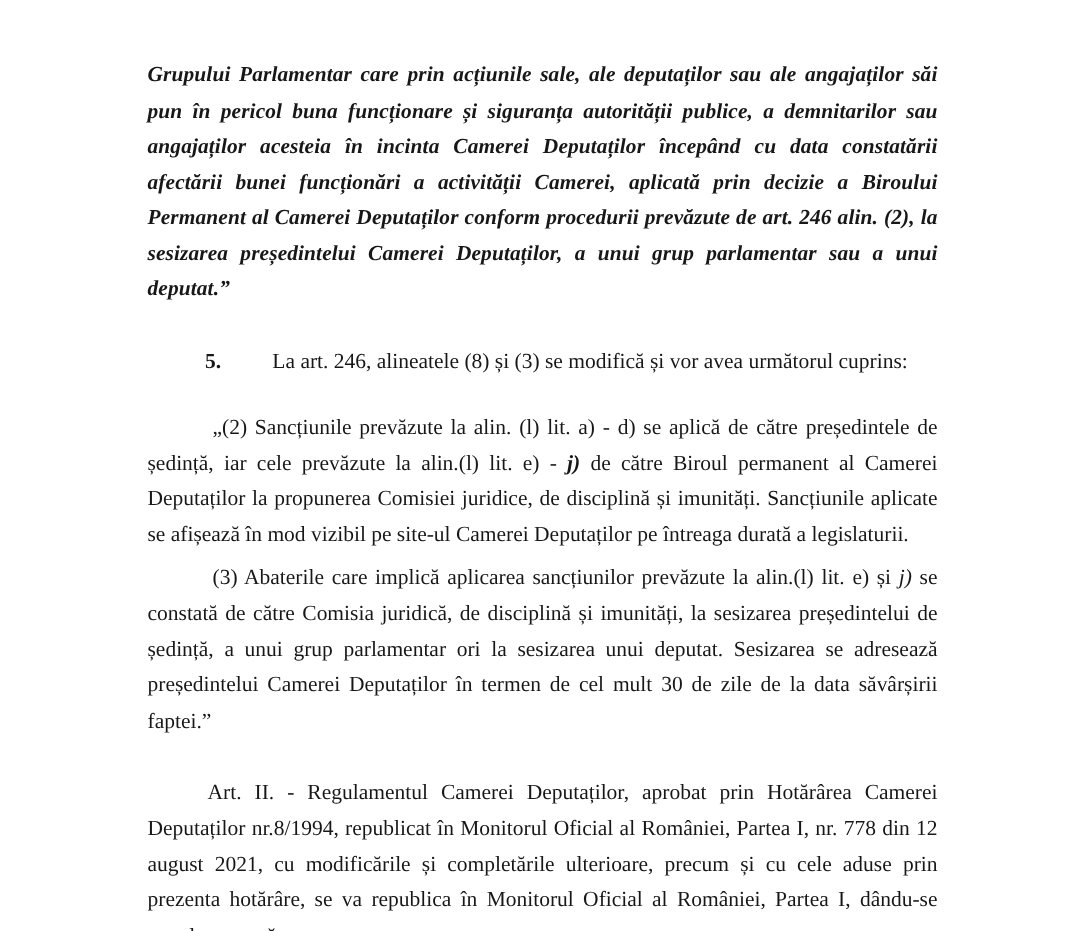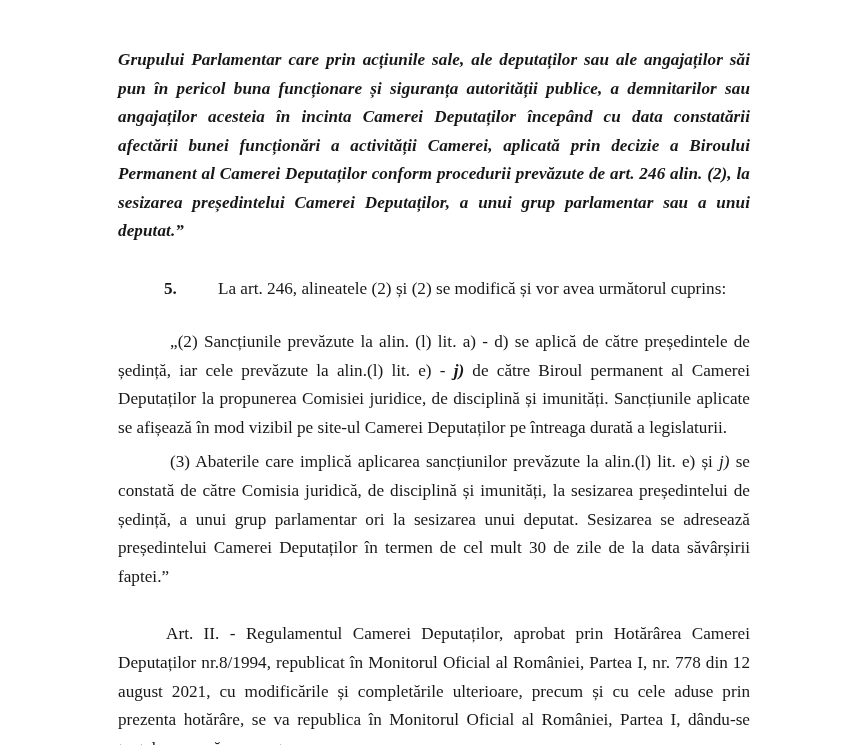--- a/index.html
+++ b/index.html
@@ -87,21 +87,21 @@
 </head>
 <body>
 
 <div class="page">
   <div class="text-column">
 
     <p class="para block-quote-bold">Grupului Parlamentar care  prin acțiunile sale, ale deputaților sau ale angajaților săi pun în pericol buna funcționare și siguranța autorității publice, a demnitarilor sau angajaților acesteia în incinta Camerei Deputaților începând cu data constatării afectării  bunei funcționări a activității Camerei, aplicată prin decizie a Biroului Permanent al Camerei Deputaților conform procedurii prevăzute de art. 246 alin. (2), la sesizarea președintelui Camerei Deputaților, a unui grup parlamentar sau a unui deputat.”</p>
 
     <div class="gap-lg"></div>
 
-    <p class="para indent-num"><span class="num-label">5.</span><span class="tab-gap"></span><span>La art. 246, alineatele (2) și (2) se modifică și vor avea următorul cuprins:</span></p>
+    <p class="para indent-num"><span class="num-label">5.</span><span class="tab-gap"></span><span>La art. 246, alineatele (8) și (3) se modifică și vor avea următorul cuprins:</span></p>
 
     <div class="gap-md"></div>
 
     <p class="para indent-quote"><span>„(2) Sancțiunile prevăzute la alin. (l) lit. a) - d) se aplică de către președintele de ședință, iar cele prevăzute la alin.(l) lit. e) - </span><span class="bi">j)</span><span> de către Biroul permanent al Camerei Deputaților la propunerea Comisiei juridice, de disciplină și imunități. Sancțiunile aplicate se afișează în mod vizibil pe site-ul Camerei Deputaților pe întreaga durată a legislaturii.</span></p>
 
     <div class="gap-sm"></div>
 
     <p class="para indent-quote"><span>(3) Abaterile care implică aplicarea sancțiunilor prevăzute la alin.(l) lit. e) și </span><span class="it">j)</span><span> se constată de către Comisia juridică, de disciplină și imunități, la sesizarea președintelui de ședință, a unui grup parlamentar ori la sesizarea unui deputat. Sesizarea se adresează președintelui Camerei Deputaților în termen de cel mult 30 de zile de la data săvârșirii faptei.”</span></p>
 
     <div class="gap-lg"></div>

